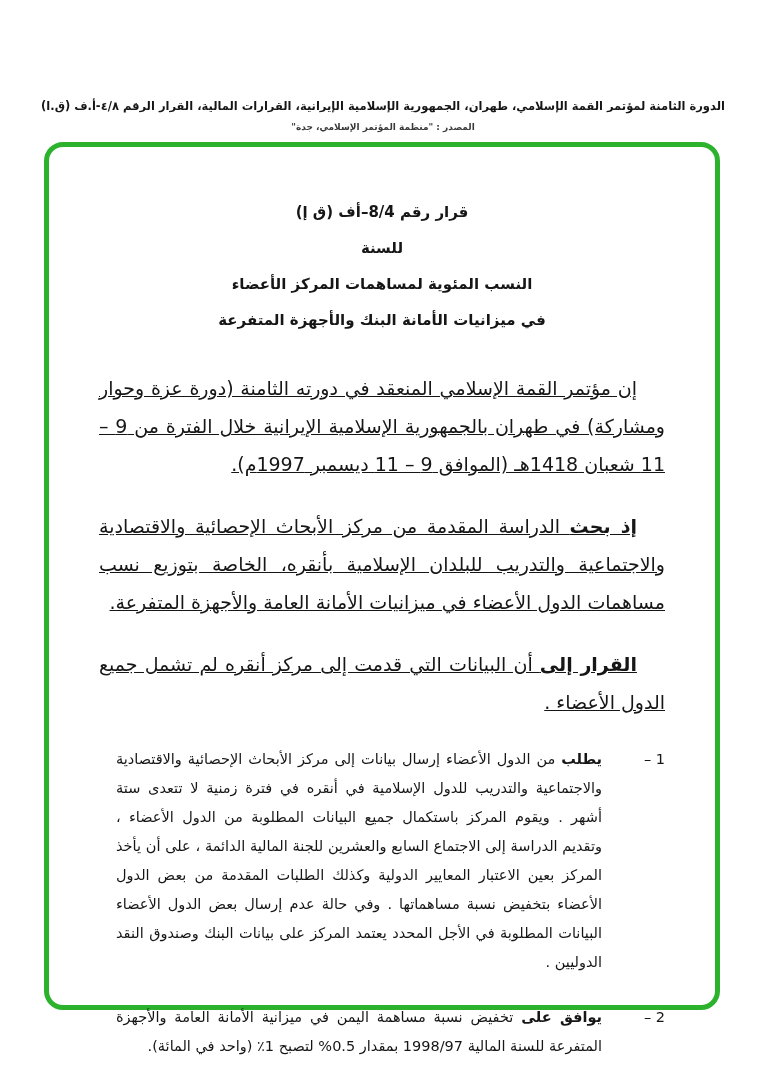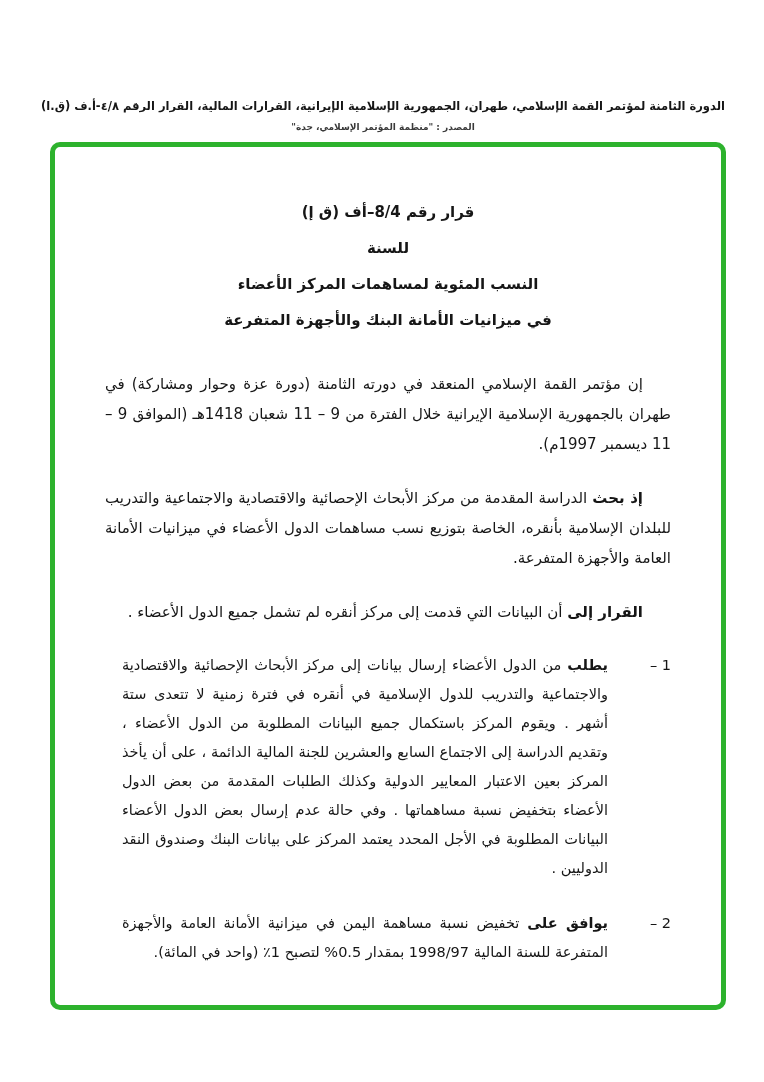--- a/index.html
+++ b/index.html
@@ -33,49 +33,50 @@
     font-size: 9px;
     font-weight: bold;
     color: #3a3a3a;
     margin-top: 7px;
   }
 
   
   .doc-frame {
     position: absolute;
     top: 142px;
-    left: 50px;
+    left: 44px;
     width: 676px;
     height: 868px;
     box-sizing: border-box;
     border: 5px solid #2db22d;
-    border-radius: 10px;
+    border-radius: 19px;
     background: #ffffff;
   }
   .doc-content {
     direction: rtl;
     padding: 56px 50px 0 50px;
     text-align: justify;
   }
 
   .title-block {
     text-align: center;
     font-weight: bold;
     margin-bottom: 40px;
   }
   .title-line {
     font-size: 15px;
     margin-bottom: 18px;
     letter-spacing: 0.2px;
   }
 
   .para {
-    font-size: 15px;
+    font-size: 19px;
     line-height: 2.0;
     margin: 0 0 24px 0;
+    text-decoration: underline;
   }
   .para.indent { text-indent: 28px; }
 
   b.lead { font-weight: bold; }
 
   .item {
     position: relative;
     padding-right: 46px;
     margin: 0 0 26px 0;
   }

